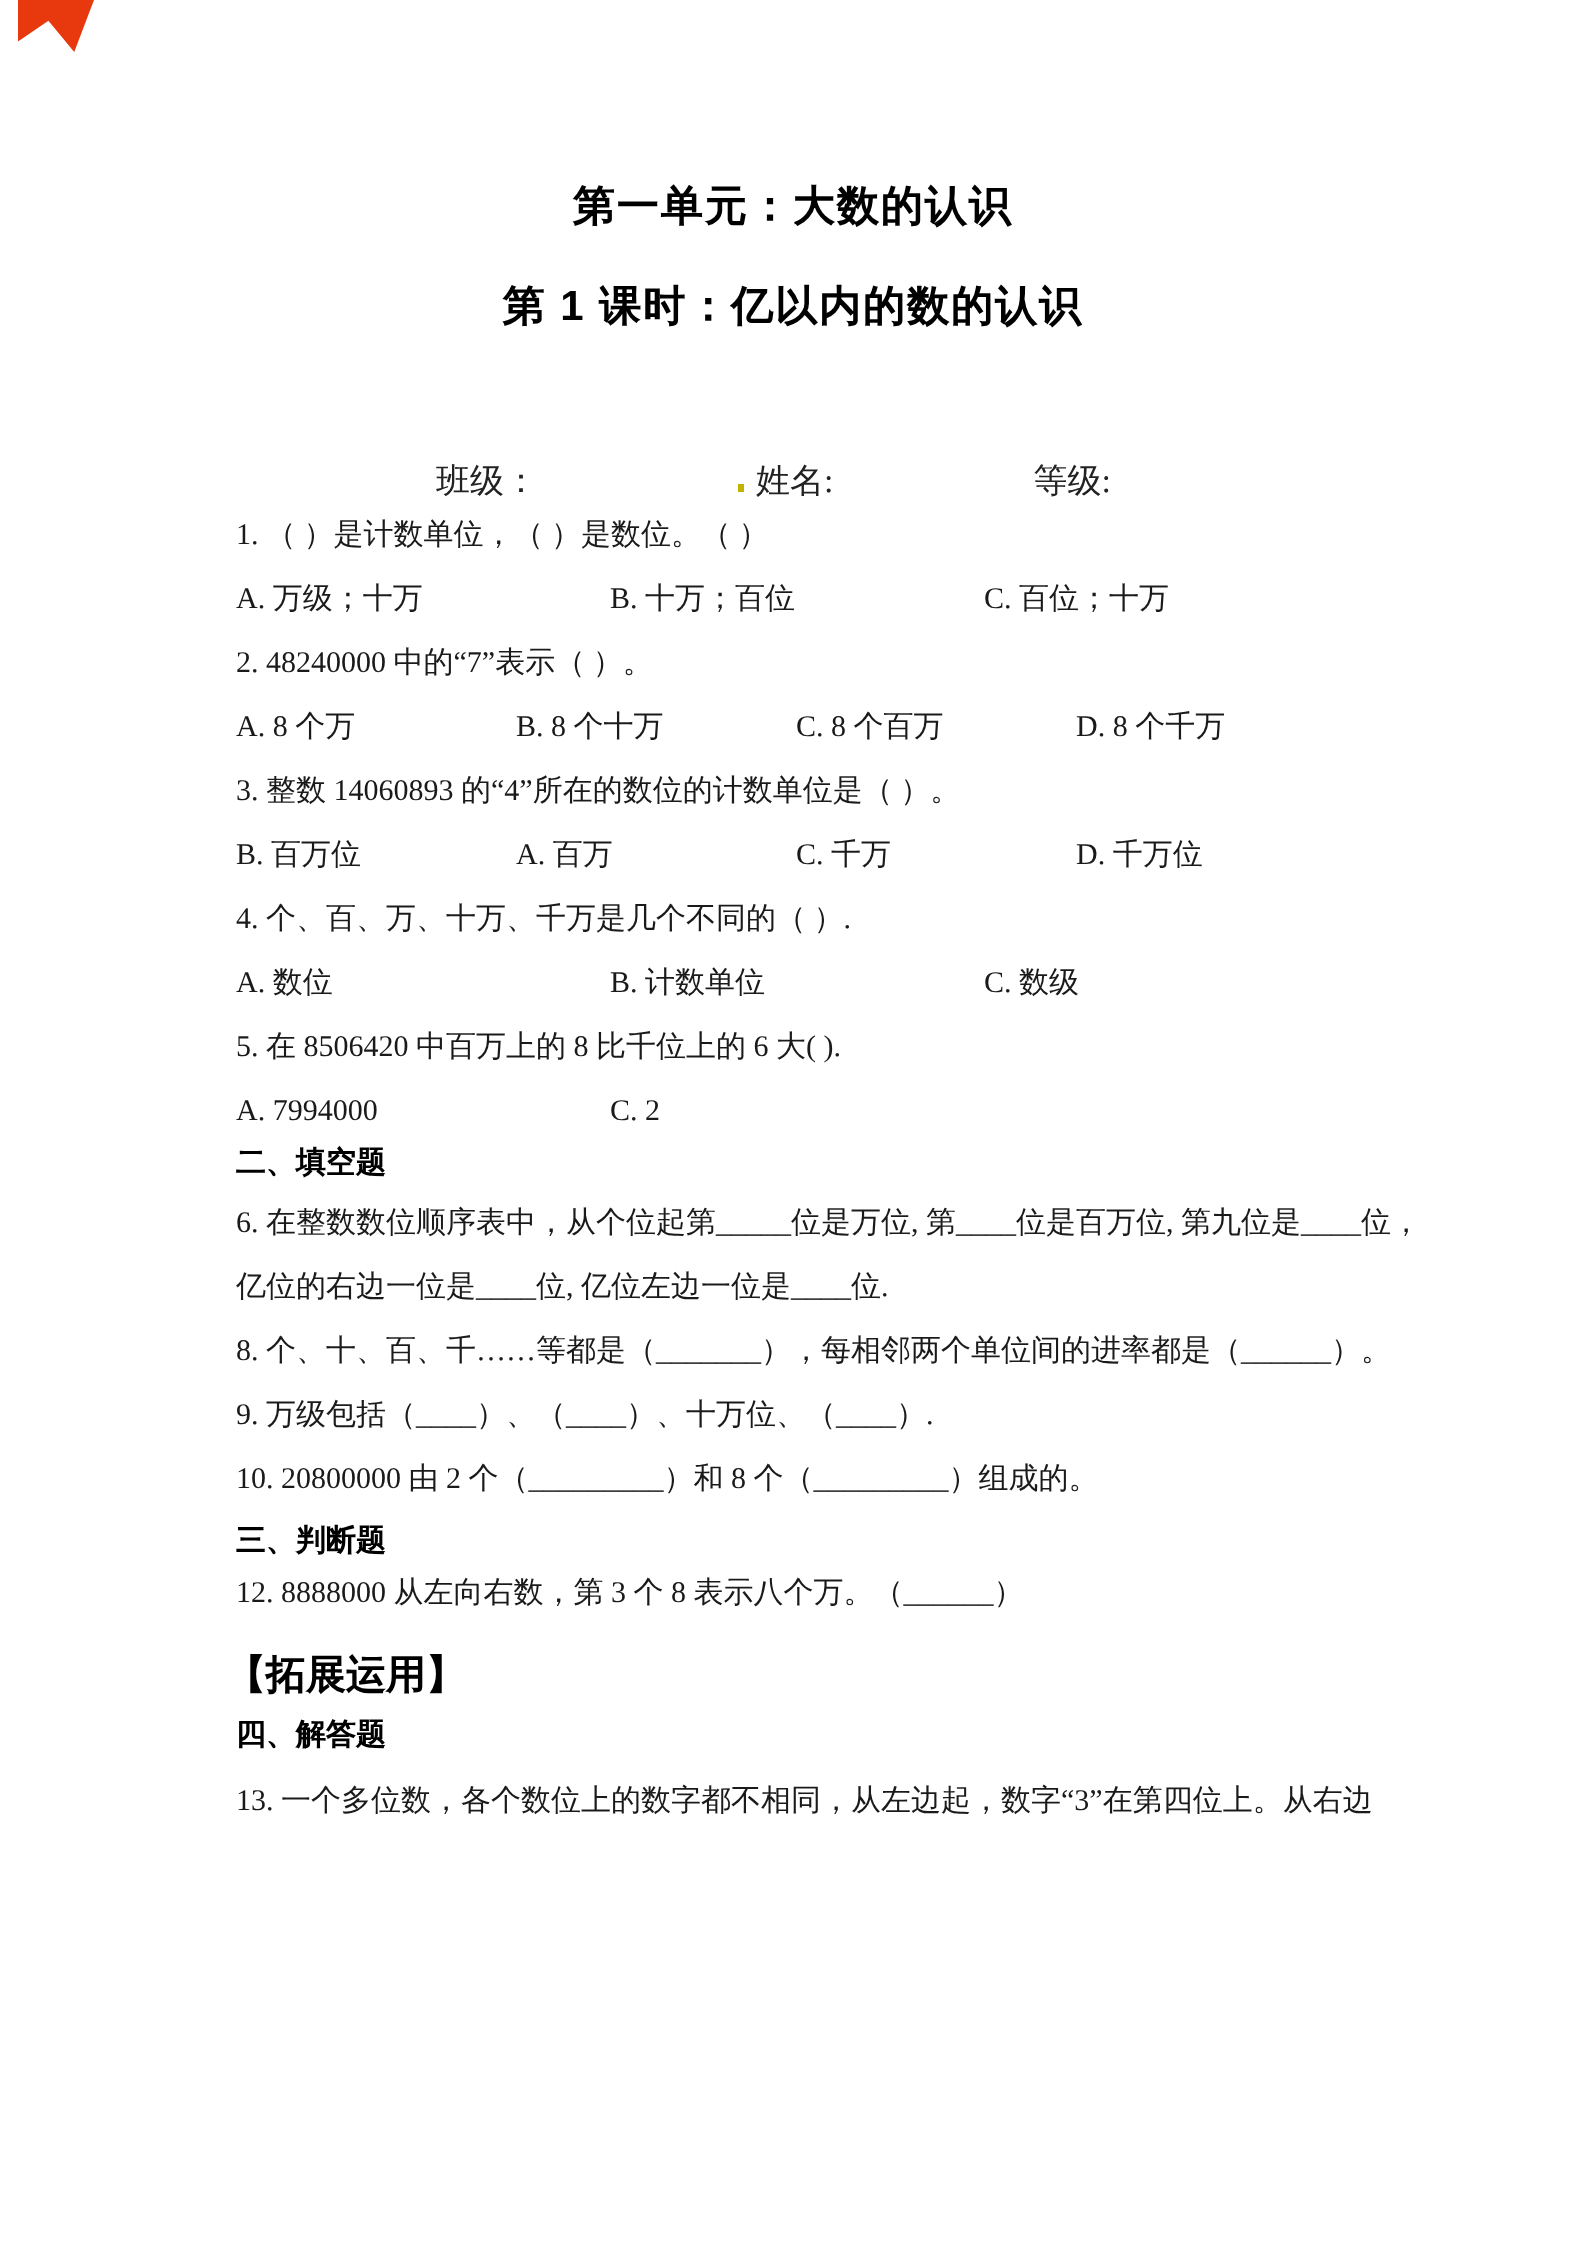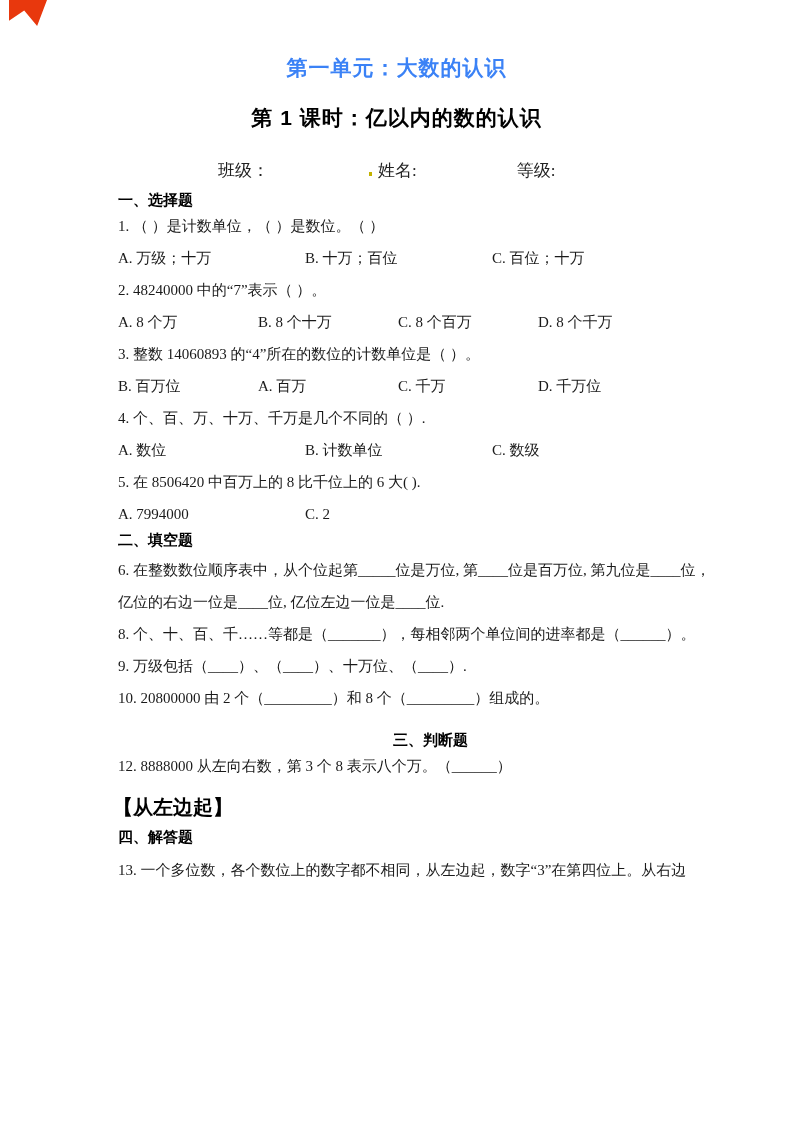--- a/index.html
+++ b/index.html
@@ -13,42 +13,42 @@
     color:#1a1a1a;
     font-family:"Liberation Serif","DejaVu Serif",serif;
   }
   .corner-mark {
     position:absolute; top:0; left:9px;
     width:38px; height:26px;
     background:#e8380d;
     clip-path:polygon(0 0, 100% 0, 74% 100%, 40% 40%, 0 80%);
   }
   .unit-title {
-    padding-top:56px;
+    padding-top:92px;
     text-align:center;
     font-family:"Liberation Sans","DejaVu Sans",sans-serif;
     font-weight:bold; font-size:21px; line-height:24px;
-    letter-spacing:1px; color:#3b82f6;
+    letter-spacing:1px; color:#000000;
   }
   .lesson-title {
     margin-top:26px;
     text-align:center;
     font-family:"Liberation Sans","DejaVu Sans",sans-serif;
     font-weight:bold; font-size:21px; line-height:24px;
     letter-spacing:1px; color:#000;
   }
   .meta-row {
     margin-top:30px;
     padding-left:218px;
     font-size:17px; line-height:22px;
     color:#222;
     white-space:nowrap;
   }
   .meta-field { display:inline-block; margin-right:100px; }
-  .meta-field:last-child { margin-right:0; }
+  .meta-field:last-child { margin-right:0;margin-top:34px; }
   .tiny-dot {
     display:inline-block;
     width:3px; height:4px;
     background:#c3b200;
     margin-right:6px;
     vertical-align:baseline;
   }
   .body { padding:0 50px 0 118px; font-size:15px; }
   .block-header {
     font-family:"Liberation Sans","DejaVu Sans",sans-serif;
@@ -57,21 +57,21 @@
   }
   .bh-basic { margin-top:16px; }
   .bh-extend { margin-top:12px; }
   .sub-header {
     font-family:"Liberation Sans","DejaVu Sans",sans-serif;
     font-weight:bold; font-size:15px; line-height:20px;
     color:#000;
   }
   .sh-choice { margin-top:8px; }
   .sh-fill { margin-top:0; }
-  .sh-judge { margin-top:16px;text-align:center; }
+  .sh-judge { margin-top:5px; }
   .sh-solve { margin-top:7px; }
   .q { line-height:32px; }
   .q-gap { margin-top:4px; }
   .q-gap7 { margin-top:7px; }
   .opts { display:flex; line-height:32px; }
   .opts .opt3 { width:187px; }
   .opts .opt4 { width:140px; }
   .opts .opt-last { width:auto; }
 </style>
 </head>
@@ -84,21 +84,20 @@
   <div class="unit-title">第一单元：大数的认识</div>
   <div class="lesson-title">第 1 课时：亿以内的数的认识</div>
 
   <div class="meta-row">
     <span class="meta-field">班级：</span><span class="tiny-dot"></span><span class="meta-field">姓名:</span><span class="meta-field">等级:</span>
   </div>
 
   <div class="body">
 
 
-    <div class="sub-header sh-choice">一、选择题</div>
 
     <p class="q">1. （      ）是计数单位，（      ）是数位。（      ）</p>
     <div class="opts">
       <span class="opt3">A. 万级；十万</span>
       <span class="opt3">B. 十万；百位</span>
       <span class="opt-last">C. 百位；十万</span>
     </div>
 
     <p class="q">2. 48240000 中的“7”表示（      ）。</p>
     <div class="opts">
@@ -133,20 +132,20 @@
 
     <p class="q q-gap"><span>6. 在整数数位顺序表中，从个位起第_____位是万位, 第____位是百万位, 第九位是____位，</span><br><span>亿位的右边一位是____位, 亿位左边一位是____位.</span></p>
     <p class="q">8. 个、十、百、千……等都是（_______），每相邻两个单位间的进率都是（______）。</p>
     <p class="q">9. 万级包括（____）、（____）、十万位、（____）.</p>
     <p class="q">10. 20800000 由 2 个（_________）和 8 个（_________）组成的。</p>
 
     <div class="sub-header sh-judge">三、判断题</div>
 
     <p class="q">12. 8888000 从左向右数，第 3 个 8 表示八个万。（______）</p>
 
-    <div class="block-header bh-extend">【从左边起】</div>
+    <div class="block-header bh-extend">【拓展运用】</div>
 
     <div class="sub-header sh-solve">四、解答题</div>
 
     <p class="q q-gap7">13. 一个多位数，各个数位上的数字都不相同，从左边起，数字“3”在第四位上。从右边</p>
 
   </div>
 </div>
 
 </body></html>

